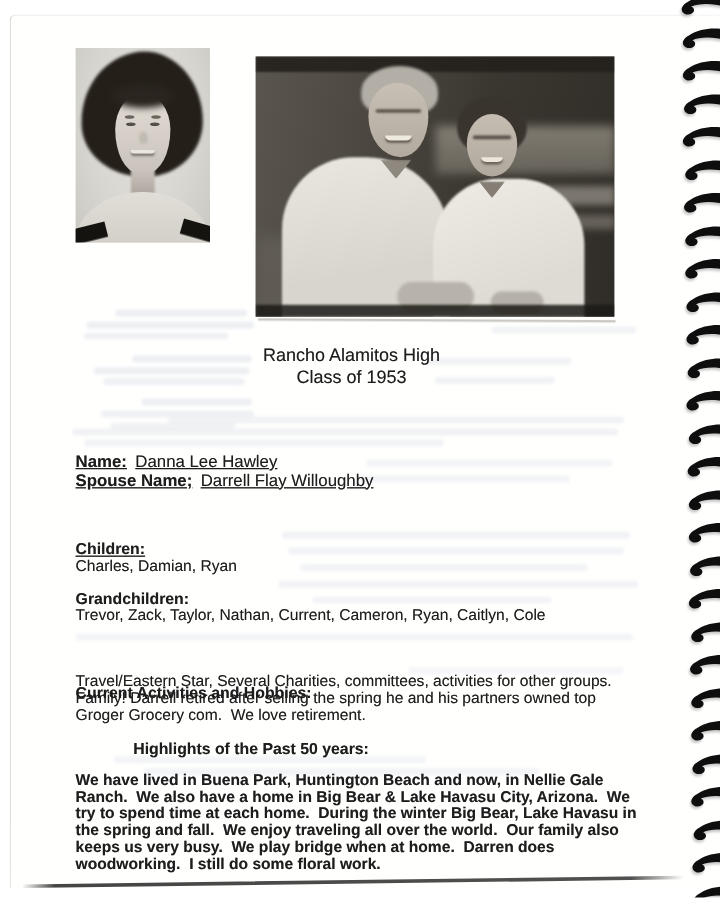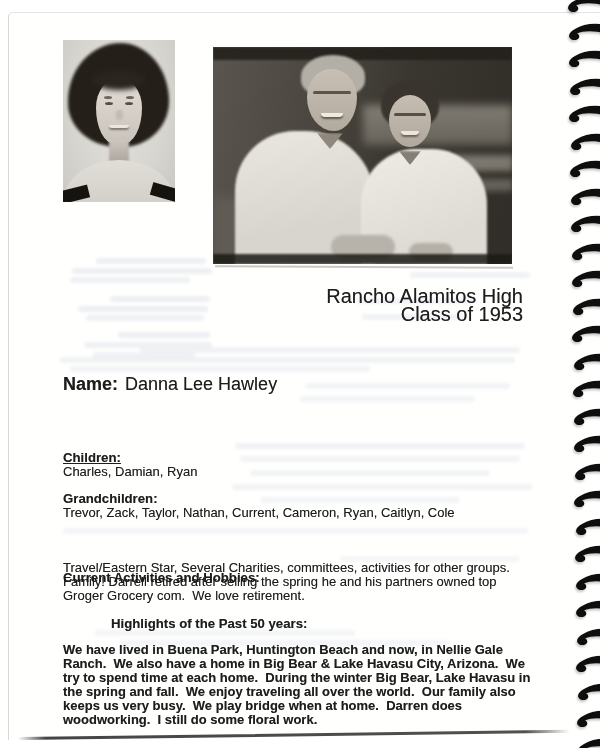--- a/index.html
+++ b/index.html
@@ -20,22 +20,22 @@
   }
   .bottom-edge{
     left:18px;top:737px;width:552px;height:2.5px;
     background:linear-gradient(90deg,rgba(70,70,70,0) 0%,#454545 5%,#515151 92%,rgba(70,70,70,0) 100%);
     transform:rotate(-0.75deg);transform-origin:left center;border-radius:2px;z-index:3;
   }
   
   .ghost{position:absolute;height:6px;background:#dbdfe6;border-radius:3px;filter:blur(1.5px);opacity:.5;z-index:0;}
   
   .txt{position:absolute;left:63px;z-index:2;text-shadow:0 0 .5px rgba(20,20,20,.45);}
-  .title-block{top:288px;width:460px;text-align:right;font-size:20px;line-height:17.6px;}
-  .fields{top:377px;font-size:18px;line-height:15.6px;}
+  .title-block{top:288px;width:460px;text-align:center;font-size:15px;line-height:17.6px;}
+  .fields{top:377px;font-size:14px;line-height:15.6px;text-decoration:underline;}
   .b{font-weight:700;}
   .field-value{margin-left:7px;}
   .h{font-weight:700;font-size:13.2px;line-height:15px;}
   .bodytext{font-size:13px;line-height:14px;width:476px;white-space:pre-wrap;}
   .children-h{top:450px;text-decoration:underline;} .children-n{top:465px;}
   .grand-h{top:491px;} .grand-n{top:506px;}
   .act-h{top:534px;margin-top:36px;} .act-b{top:561px;}
   .hi-h{top:616px;padding-left:48px;} .hi-b{top:643px;font-weight:bold;}
   
   .pp{left:63px;top:40px;width:112px;height:162px;overflow:hidden;z-index:1;
@@ -166,20 +166,23 @@
 
 <div class="txt title-block">
   <div>Rancho Alamitos High</div>
   <div>Class of 1953</div>
 </div>
 
 <div class="txt fields">
   <div>
     <span class="b">Name:</span><span class="field-value">Danna Lee Hawley</span>
   </div>
+  <div>
+    <span class="b">Spouse Name;</span><span class="field-value">Darrell Flay Willoughby</span>
+  </div>
 </div>
 
 <div class="txt h children-h">Children:</div>
 <div class="txt bodytext children-n">Charles, Damian, Ryan</div>
 
 <div class="txt h grand-h">Grandchildren:</div>
 <div class="txt bodytext grand-n">Trevor, Zack, Taylor, Nathan, Current, Cameron, Ryan, Caitlyn, Cole</div>
 
 <div class="txt h act-h">Current Activities and Hobbies:</div>
 <div class="txt bodytext act-b">Travel/Eastern Star, Several Charities, committees, activities for other groups.  Family! Darrell retired after selling the spring he and his partners owned top Groger Grocery com.  We love retirement.</div>

